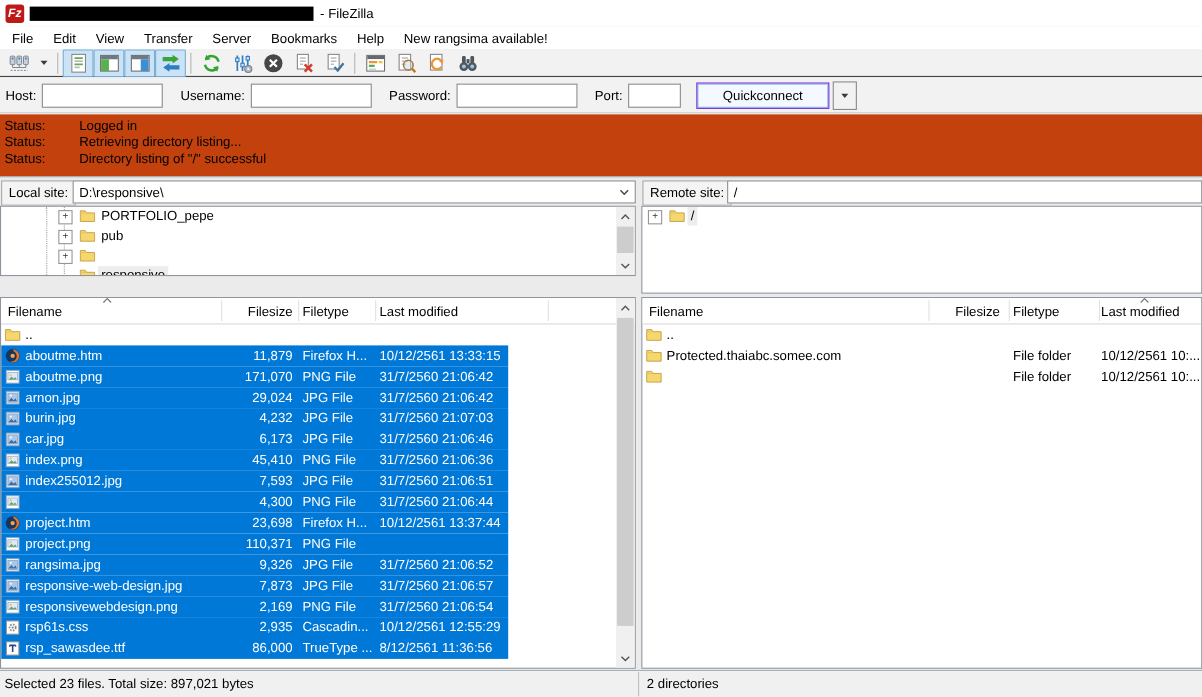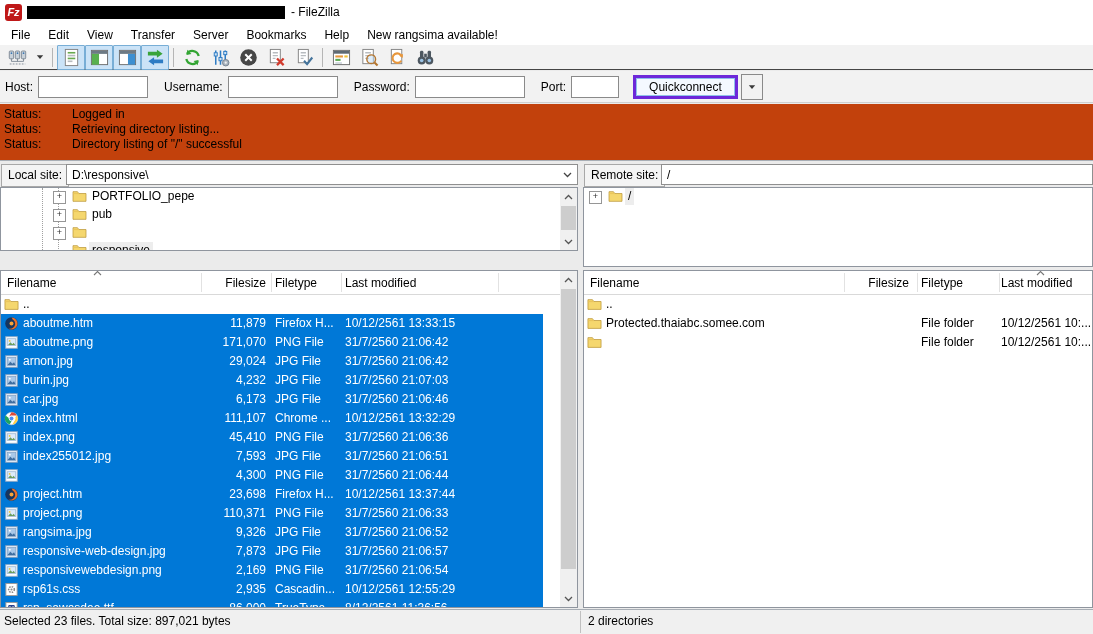--- a/index.html
+++ b/index.html
@@ -31,21 +31,21 @@
 
   
   #quickbar{left:0;top:71px;width:1093px;height:32px;background:#f2f2f2;border-bottom:1px solid #cfcfcf;
             display:flex;align-items:center;box-sizing:border-box;padding-left:5px}
   #quickbar label{margin-right:5px}
   #quickbar input{height:18px;border:1px solid #8a8a8a;padding:1px 4px;font:inherit;background:#fff}
   #qc-host{width:100px;margin-right:16px}
   #qc-user{width:100px;margin-right:16px}
   #qc-pass{width:100px;margin-right:16px}
   #qc-port{width:38px;margin-right:14px}
-  #qc-btn{height:24px;padding:0 13px;background:#f4f9ff;border:3px solid #6d28d9;box-shadow:inset 0 0 0 1px #8fc0ea;
+  #qc-btn{height:24px;padding:0 23px;background:#f4f9ff;border:1px solid #6d28d9;box-shadow:inset 0 0 0 1px #8fc0ea;
           font:inherit;margin-right:3px}
   #qc-caret{height:24px;width:20px;background:#f2f2f2;border:1px solid #8a8a8a;display:flex;align-items:center;justify-content:center}
 
   
   #logpane{left:0;top:104px;width:1093px;height:57px;background:#c2410c;border-bottom:1px solid #a8aeb5;
            box-sizing:border-box;padding-top:3px}
   .logrow{display:flex;height:15px;line-height:15px}
   .loglabel{width:68px;padding-left:4px}
 
   
@@ -75,21 +75,21 @@
   
   #local-list{left:0;top:270px;width:578px;height:338px}
   #remote-list{left:583px;top:270px;width:510px;height:338px}
   .lheader{position:absolute;top:0;left:0;right:0;height:23px;background:#fff;border-bottom:1px solid #d9d9d9}
   .hcell{position:absolute;top:0;height:23px;line-height:25px;white-space:nowrap}
   .hdiv{position:absolute;top:2px;bottom:2px;width:1px;background:#e2e2e2}
   .sortmark{position:absolute;top:-1px}
   .rows{position:absolute;top:24px;left:0;right:0;bottom:0;overflow:hidden}
   .frow{position:relative;height:19px;line-height:19px}
   .frow.sel{background:#0078d7;color:#fff}
-  #local-list .frow.sel{width:542px}
+  #local-list .frow.sel{width:461px}
   .ficon{position:absolute;left:3px;top:2px;width:15px;height:15px}
   .ficon svg{width:15px;height:15px}
   .fc{position:absolute;white-space:nowrap;overflow:hidden}
   
   .L .fc.name{left:22px;width:146px}
   .L .fc.size{left:168px;width:97px;text-align:right}
   .L .fc.type{left:274px;width:64px}
   .L .fc.mod{left:344px;width:150px}
   .L .hcell.name{left:6px}
   .L .hcell.size{left:168px;width:97px;text-align:right}
@@ -521,35 +521,20 @@
           </svg>
         </span>
         <span class="fc name">car.jpg</span>
         <span class="fc size">6,173</span>
         <span class="fc type">JPG File</span>
         <span class="fc mod">31/7/2560 21:06:46</span>
       </div>
       <div class="frow sel">
         <span class="ficon">
           <svg viewBox="0 0 16 16">
-            <circle cx="8" cy="8" r="6.7" fill="#fff" stroke="#c2c2c2" stroke-width="0.5"></circle>
-            <path d="M8 1.4a6.6 6.6 0 0 1 5.7 3.3H8a3.4 3.4 0 0 0-3.2 2.3z" fill="#dd4b39"></path>
-            <path d="M1.7 4.9a6.6 6.6 0 0 0 4.3 9.5l2.8-4.8a3.4 3.4 0 0 1-4-2.3z" fill="#1da462"></path>
-            <path d="M13.9 4.9a6.6 6.6 0 0 1-5 9.6l2.9-5a3.4 3.4 0 0 0 .2-3.2z" fill="#ffce44"></path>
-            <circle cx="8" cy="8" r="2.5" fill="#4c8bf5" stroke="#fff" stroke-width="0.8"></circle>
-          </svg>
-        </span>
-        <span class="fc name">index.html</span>
-        <span class="fc size">111,107</span>
-        <span class="fc type">Chrome ...</span>
-        <span class="fc mod">10/12/2561 13:32:29</span>
-      </div>
-      <div class="frow sel">
-        <span class="ficon">
-          <svg viewBox="0 0 16 16">
             <rect x="1.8" y="1.8" width="12.4" height="12.4" fill="#fff" stroke="#8aa9c9"></rect>
             <rect x="3.4" y="4" width="9.2" height="7" fill="#dcebfa" stroke="#8aa9c9" stroke-width="0.7"></rect>
             <circle cx="6" cy="6.3" r="1" fill="#f1c232"></circle>
             <path d="M4.3 10.6l2.6-2.8 2 2.1 1.5-1.6 1.5 2.3z" fill="#6b9e5c"></path>
           </svg>
         </span>
         <span class="fc name">index.png</span>
         <span class="fc size">45,410</span>
         <span class="fc type">PNG File</span>
         <span class="fc mod">31/7/2560 21:06:36</span>
@@ -599,21 +584,20 @@
           <svg viewBox="0 0 16 16">
             <rect x="1.8" y="1.8" width="12.4" height="12.4" fill="#fff" stroke="#8aa9c9"></rect>
             <rect x="3.4" y="4" width="9.2" height="7" fill="#dcebfa" stroke="#8aa9c9" stroke-width="0.7"></rect>
             <circle cx="6" cy="6.3" r="1" fill="#f1c232"></circle>
             <path d="M4.3 10.6l2.6-2.8 2 2.1 1.5-1.6 1.5 2.3z" fill="#6b9e5c"></path>
           </svg>
         </span>
         <span class="fc name">project.png</span>
         <span class="fc size">110,371</span>
         <span class="fc type">PNG File</span>
-        <span class="fc mod">31/7/2560 21:06:33</span>
       </div>
       <div class="frow sel">
         <span class="ficon">
           <svg viewBox="0 0 16 16">
             <rect x="1.8" y="1.8" width="12.4" height="12.4" fill="#eef4fb" stroke="#7d9dc0"></rect>
             <rect x="3.4" y="3.6" width="9.2" height="8.8" fill="#a9c8e8" stroke="#7d9dc0" stroke-width="0.7"></rect>
             <path d="M3.8 11.6l3-3.4 2.2 2.3 1.7-1.8 1.5 2.9z" fill="#3f6ea0"></path>
             <circle cx="6.2" cy="6" r="1" fill="#fff"></circle>
           </svg>
         </span>

